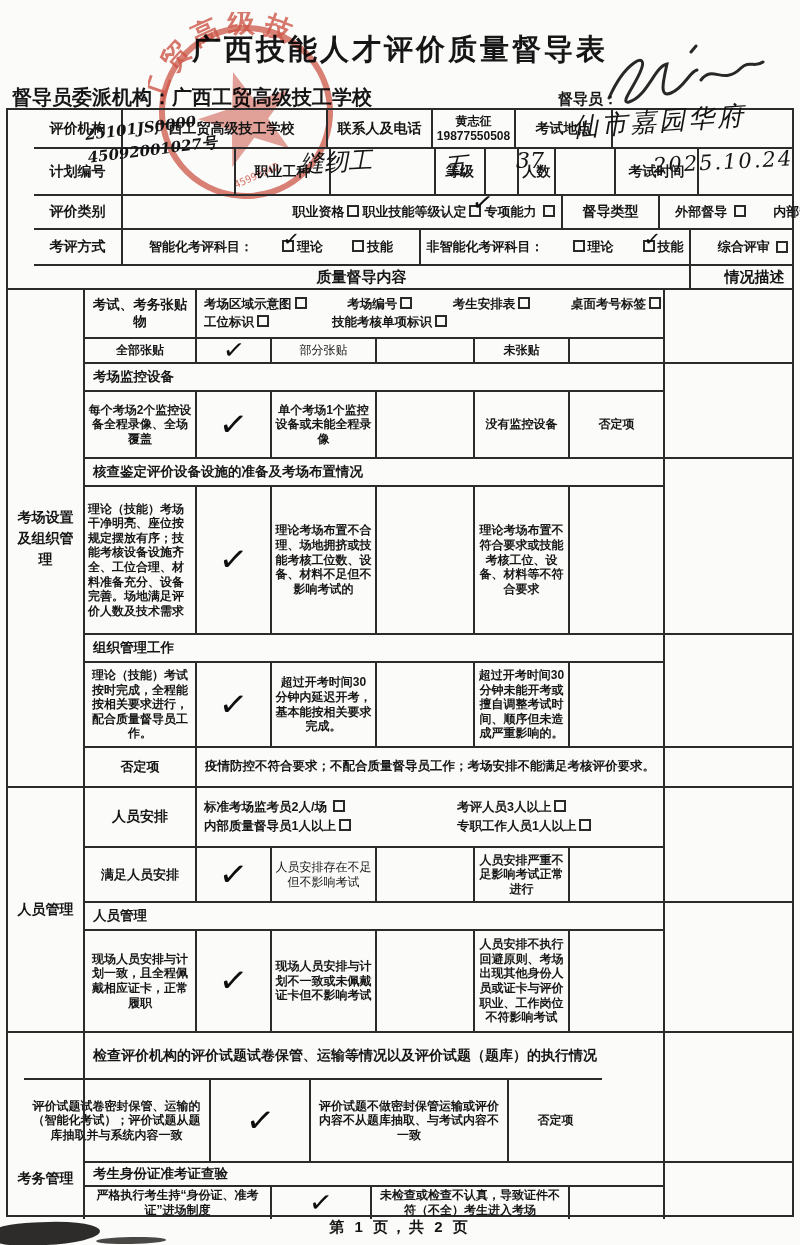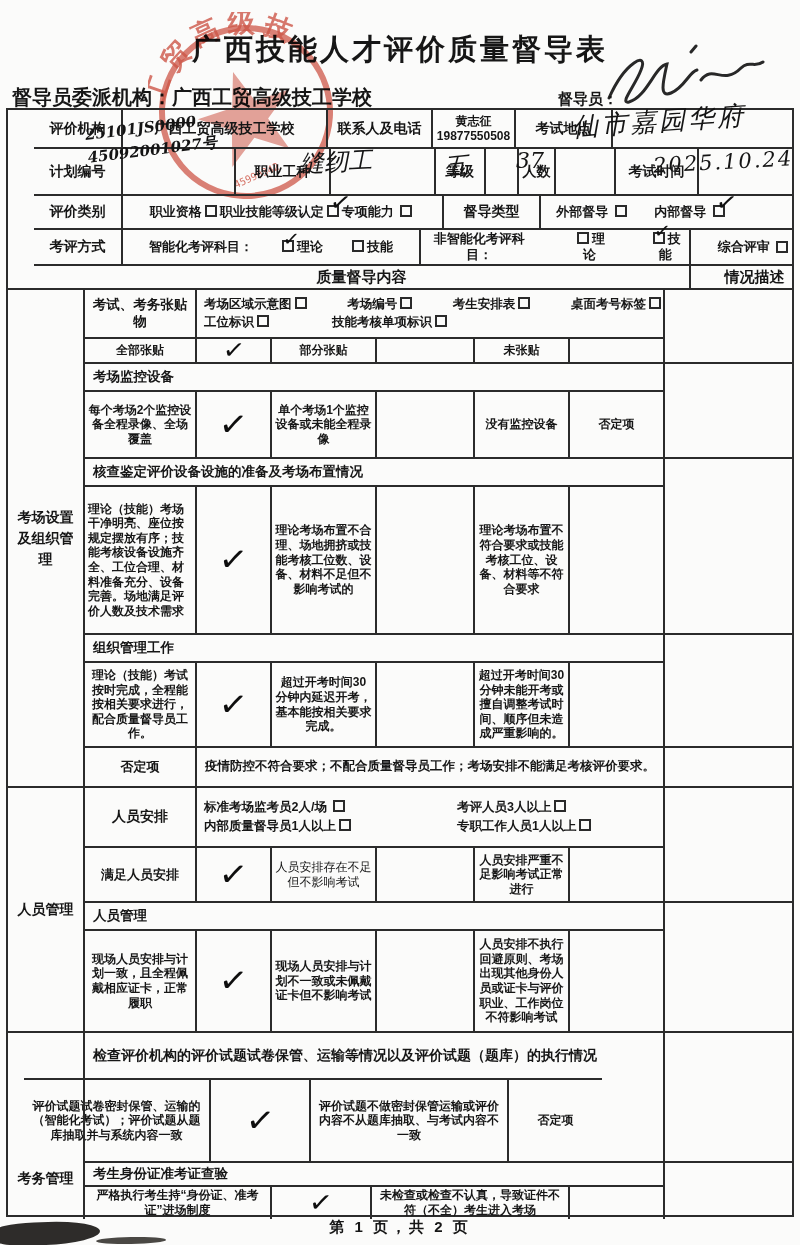--- a/index.html
+++ b/index.html
@@ -104,40 +104,40 @@
     <div class="c lab" style="width:50px;">等级</div>
     <div class="c" style="width:33px;"></div>
     <div class="c lab" style="width:37px;">人数</div>
     <div class="c" style="width:60px;"></div>
     <div class="c lab" style="width:83px;">考试时间</div>
     <div class="c" style="width:121px;"></div>
   </div>
 
   <div class="row" style="height:34px;">
     <div class="c lab" style="width:87px;">评价类别</div>
-    <div class="c" style="width:321px;justify-content:center;font-weight:700;font-size:13px;">
+    <div class="c" style="width:440px;justify-content:flex-end;font-weight:700;font-size:13px;">
       <span><span>职业资格</span><span class="ck"></span></span>
       <span><span>职业技能等级认定</span><span class="ck"><span class="tk long">✓</span></span></span>
       <span><span>专项能力</span> <span class="ck"></span></span>
     </div>
     <div class="c lab" style="width:97px;">督导类型</div>
     <div class="c" style="width:204px;justify-content:space-around;font-weight:700;font-size:13px;">
       <span><span>外部督导</span> <span class="ck"></span></span>
       <span><span>内部督导</span> <span class="ck"><span class="tk long">✓</span></span></span>
     </div>
   </div>
 
   <div class="row" style="height:36px;">
     <div class="c lab" style="width:87px;">考评方式</div>
     <div class="c" style="width:298px;gap:26px;font-weight:700;font-size:13px;">
       <span>智能化考评科目：</span>
       <span><span class="ck"><span class="tk">✓</span></span><span>理论</span></span>
       <span><span class="ck"></span><span>技能</span></span>
     </div>
-    <div class="c" style="width:270px;gap:34px;font-weight:700;font-size:13px;">
+    <div class="c" style="width:270px;gap:26px;font-weight:700;font-size:13px;">
       <span>非智能化考评科目：</span>
       <span><span class="ck"></span><span>理论</span></span>
       <span><span class="ck"><span class="tk">✓</span></span><span>技能</span></span>
     </div>
     <div class="c" style="width:129px;font-weight:700;font-size:13px;">
       <span>综合评审</span>&nbsp;<span class="ck"></span>
     </div>
   </div>
 
   <div class="row" style="height:24px;">
@@ -167,21 +167,21 @@
           <span><span>技能考核单项标识</span><span class="ck"></span></span>
         </div>
       </div>
     </div>
 
     <div class="crow" style="height:25px;">
       <div class="c" style="width:110px;font-weight:700;">全部张贴</div>
       <div class="c" style="width:75px;">
           <span class="bigtick" style="font-size:26px;">✓</span>
         </div>
-      <div class="c" style="width:105px;font-weight:700;">部分张贴</div>
+      <div class="c" style="width:105px;font-weight:400;">部分张贴</div>
       <div class="c" style="width:98px;"></div>
       <div class="c" style="width:95px;font-weight:700;">未张贴</div>
       <div class="c" style="width:95px;"></div>
     </div>
 
     <div class="crow" style="height:28px;">
       <div class="c hdr" style="width:578px;">考场监控设备</div>
     </div>
     <div class="crow" style="height:67px;">
       <div class="c sm" style="width:110px;font-weight:700;">每个考场2个监控设备全程录像、全场覆盖</div>

